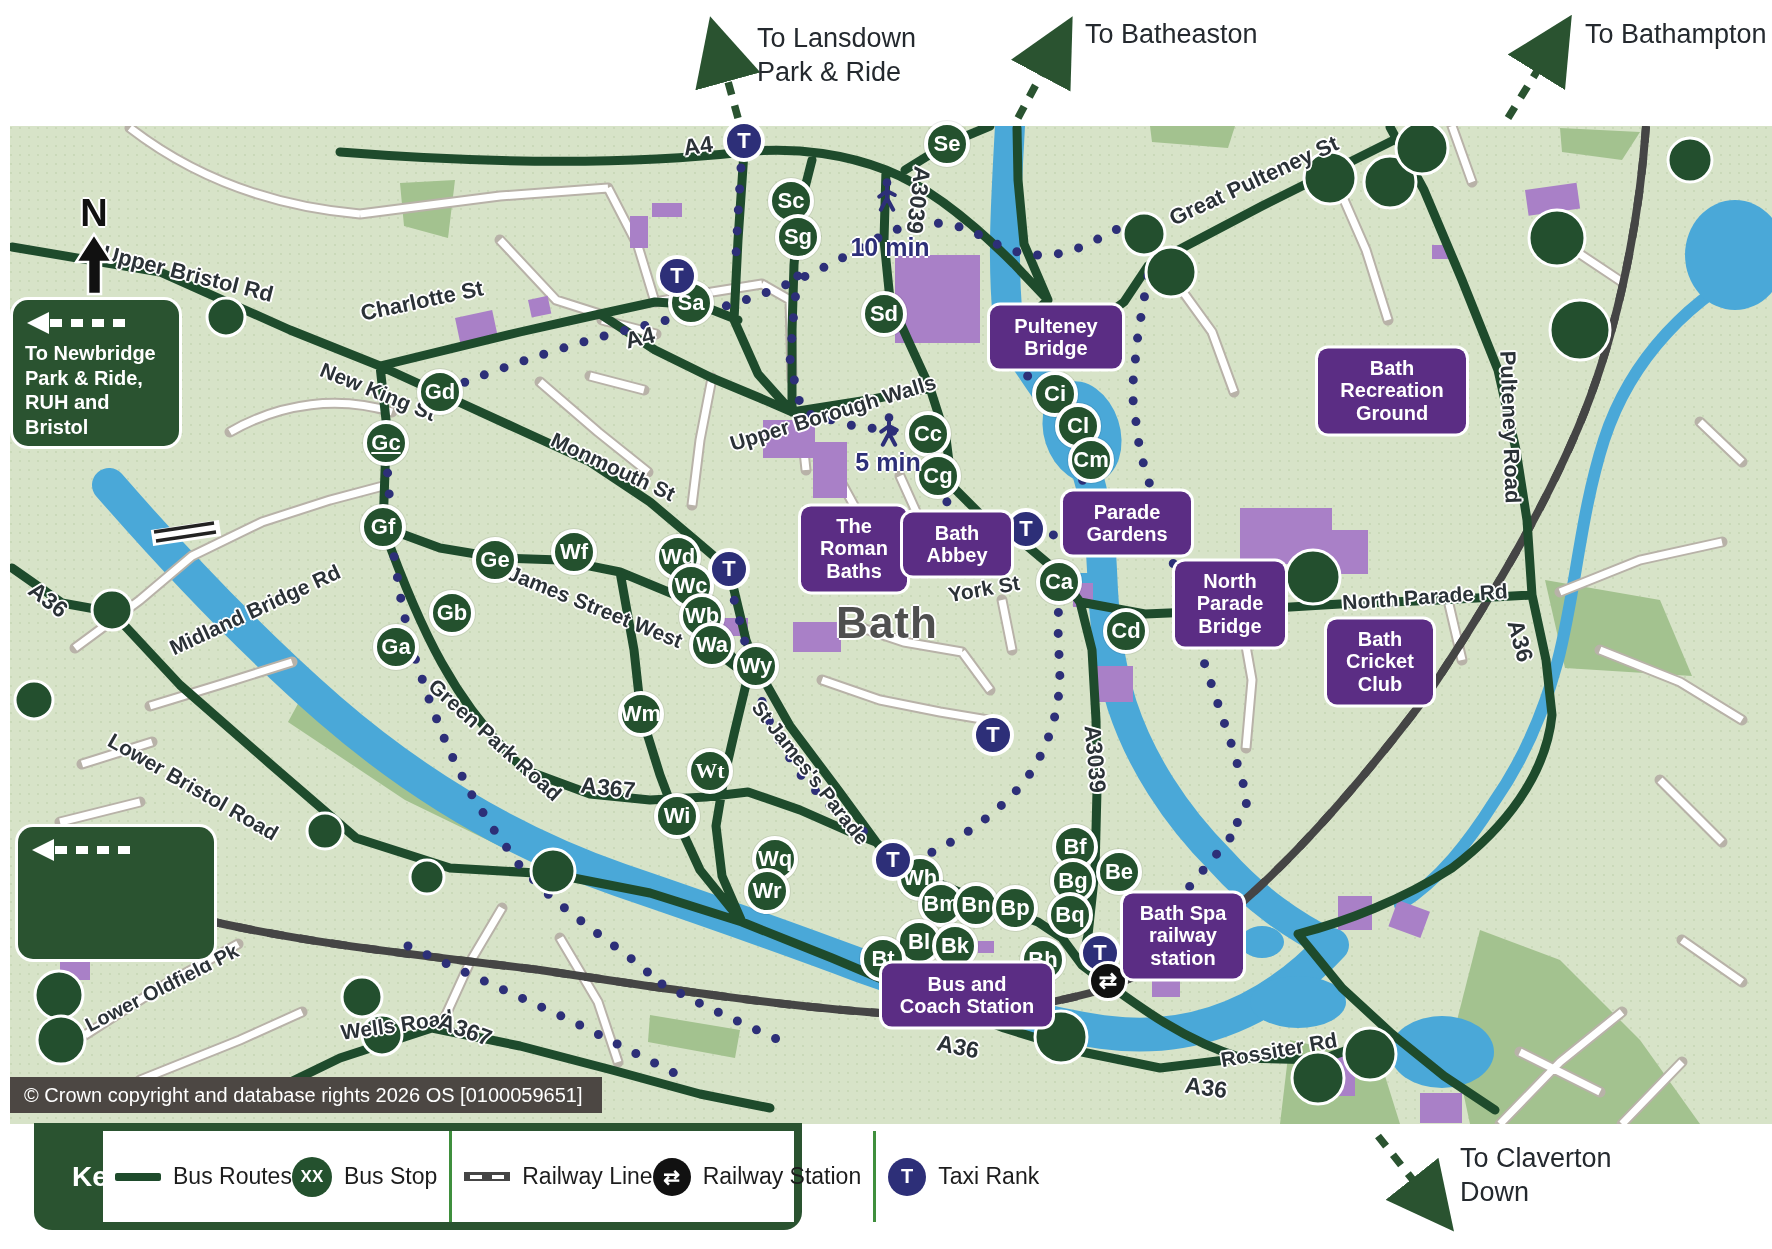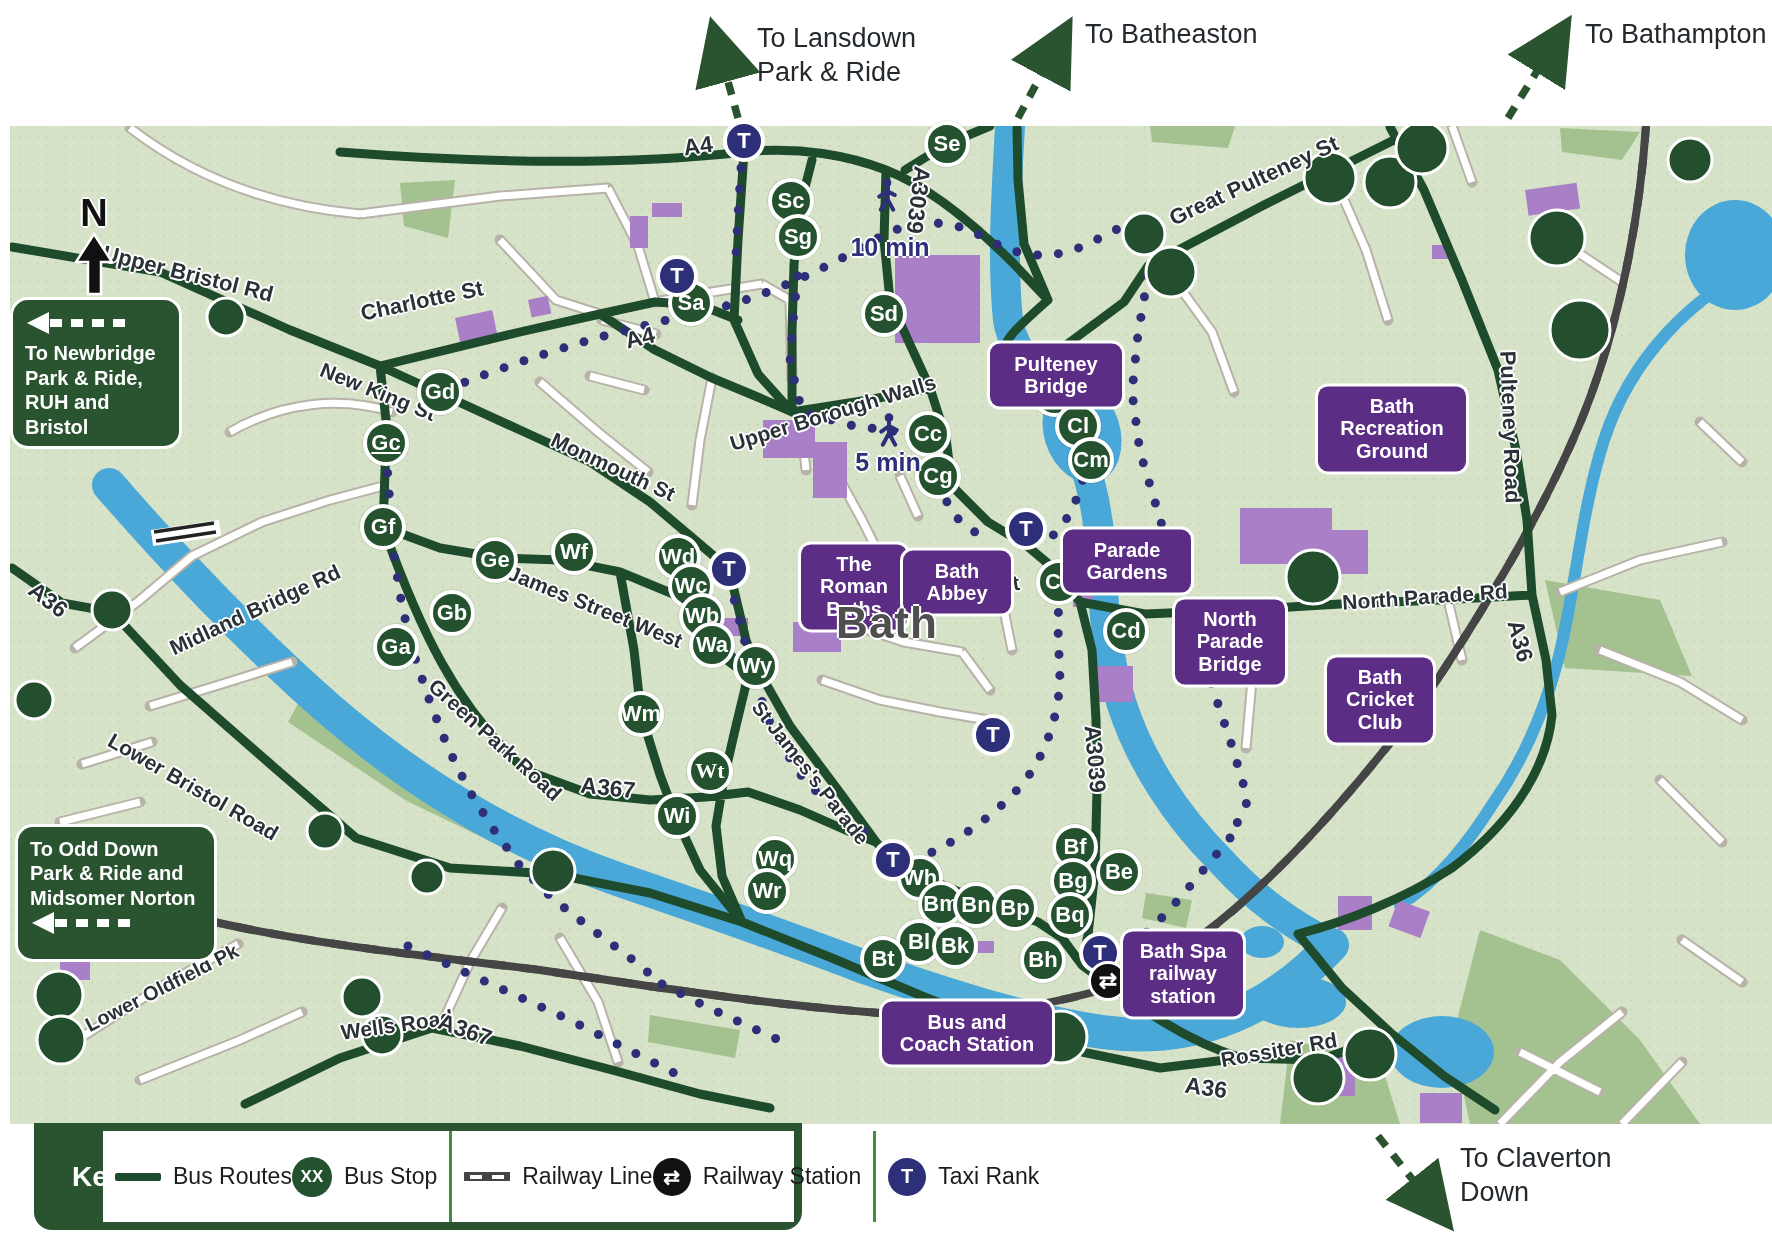--- a/index.html
+++ b/index.html
@@ -14,21 +14,21 @@
     border:4px solid #fff;box-sizing:border-box;color:#fff;font-weight:bold;font-size:22px;
     display:flex;align-items:center;justify-content:center;box-shadow:0 0 0 1px rgba(0,0,0,.08);}
   .taxi{position:absolute;width:42px;height:42px;border-radius:50%;background:#2d2f78;
     border:4px solid #fff;box-sizing:border-box;color:#fff;font-weight:bold;font-size:22px;
     display:flex;align-items:center;justify-content:center;}
   .railstn{position:absolute;width:40px;height:40px;border-radius:50%;background:#111;
     border:3px solid #fff;box-sizing:border-box;color:#fff;font-weight:bold;font-size:22px;
     display:flex;align-items:center;justify-content:center;}
   .poi{position:absolute;background:#5b2d84;color:#fff;font-weight:bold;font-size:20px;
     line-height:1.12;text-align:center;border-radius:10px;padding:9px 10px;white-space:pre-line;
-    box-shadow:0 0 0 3px #fff;margin-top:38px;}
+    box-shadow:0 0 0 3px #fff;}
   .sign{position:absolute;background:#2a5330;color:#fff;border-radius:15px;padding:10px 12px;
     box-sizing:border-box;font-weight:bold;font-size:20px;line-height:1.22;white-space:pre-line;
     box-shadow:0 0 0 3px #fff;}
   .offmap{position:absolute;color:#24292e;font-size:27px;line-height:1.25;white-space:pre-line;}
   .walktime{position:absolute;color:#2d2f78;font-weight:bold;font-size:25px;
     text-shadow:-2px 0 0 #fff,2px 0 0 #fff,0 -2px 0 #fff,0 2px 0 #fff;}
   .walker{position:absolute;}
   #city-label{position:absolute;left:887px;top:623px;transform:translate(-50%,-50%);
     font-size:44px;font-weight:bold;color:#4f4f4f;letter-spacing:1px;
     text-shadow:-2px 0 0 #fff,2px 0 0 #fff,0 -2px 0 #fff,0 2px 0 #fff;}
@@ -291,43 +291,42 @@
 Coach Station</div>
         <div class="poi" style="left: 1183px; top: 936px; transform: translate(-50%, -50%); width: 100px;">Bath Spa
 railway
 station</div>
         <div class="sign" style="left: 13px; top: 300px; width: 166px; height: 146px;"><svg width="110" height="26">
             <path d="M 100 13 L 22 13" stroke="#fff" stroke-width="8" stroke-dasharray="12 9" fill="none"></path>
             <polygon points="2,13 24,2 24,24" fill="#fff"></polygon>
           </svg><div style="white-space:pre-line">To Newbridge
 Park &amp; Ride,
 RUH and Bristol</div></div>
-        <div class="sign" style="left: 18px; top: 827px; width: 196px; height: 132px;"><div style="white-space:pre-line">To Odd Down
-Park &amp; Ride and
-Midsomer Norton</div><svg width="110" height="26">
+        <div class="sign" style="left: 18px; top: 827px; width: 196px; height: 132px;"><svg width="110" height="26">
             <path d="M 100 13 L 22 13" stroke="#fff" stroke-width="8" stroke-dasharray="12 9" fill="none"></path>
             <polygon points="2,13 24,2 24,24" fill="#fff"></polygon>
           </svg></div>
         <div class="offmap" style="left: 757px; top: 22px;">To Lansdown
 Park &amp; Ride</div>
         <div class="offmap" style="left: 1085px; top: 18px;">To Batheaston</div>
         <div class="offmap" style="left: 1585px; top: 18px;">To Bathampton</div>
         <div class="offmap" style="left: 1460px; top: 1142px;">To Claverton
 Down</div>
       </div>
 
   <div id="city-label">Bath</div>
 
   <div id="compass">
     <span class="n">N</span>
     <svg width="60" height="110">
       <polygon points="30,42 12,70 24,70 24,102 37,102 37,70 48,70" fill="#111" stroke="#fff" stroke-width="2.5"></polygon>
     </svg>
   </div>
 
+  <div id="copyright">© Crown copyright and database rights 2026 OS [0100059651]</div>
 
   <div id="keybox">
     <span id="key-title">Key:</span>
     <div id="key-panel">
       <div class="key-col" style="flex:0 0 150px">
         <div class="key-row">
           <span class="sw-busroute"></span>
           <span>Bus Routes</span>
         </div>
         <div class="key-row">

